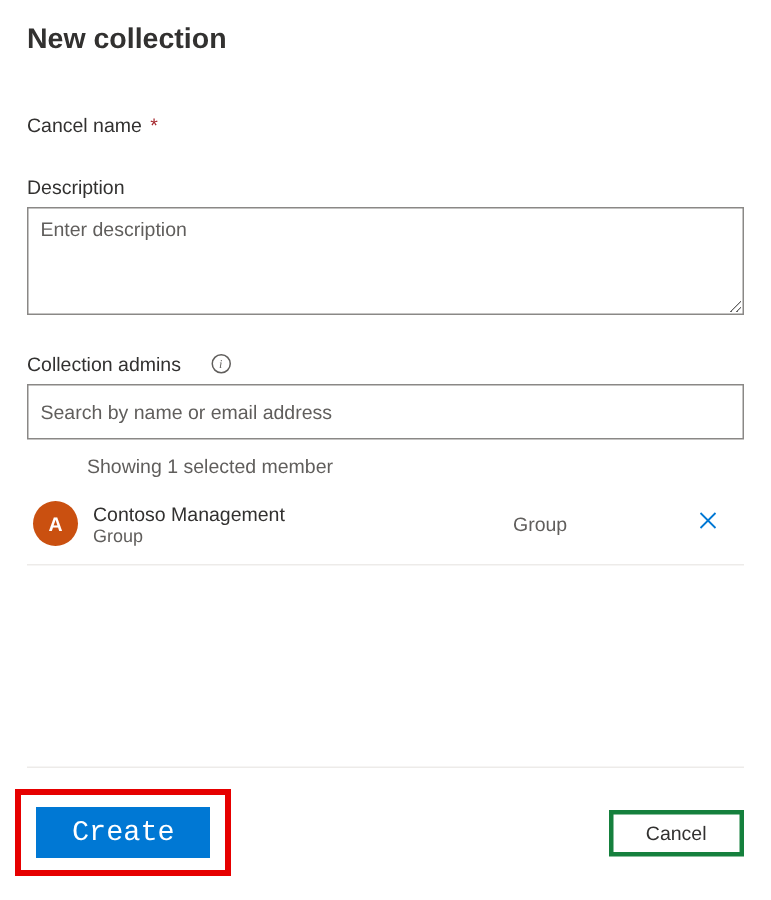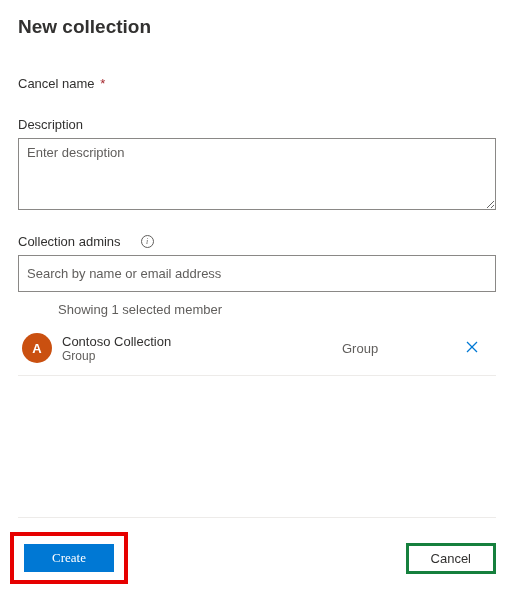--- a/index.html
+++ b/index.html
@@ -159,23 +159,23 @@
     .highlight-box {
       border: 4px solid #e60000;
       padding: 8px 10px;
       display: inline-block;
       margin-left: -8px;
     }
     .btn-primary {
       background: #0078d4;
       color: #fff;
       border: none;
-      font-size: 13px;
+      font-size: 19px;
       padding: 6px 24px;
-      font-family: Liberation Serif, serif;
+      font-family: Liberation Mono, monospace;
       cursor: pointer;
       min-width: 90px;
     }
     .btn-secondary {
       background: #fff;
       color: #323130;
       border: 3px solid #15803d;
       font-size: 13px;
       padding: 5px 22px;
       font-family: inherit;
@@ -205,21 +205,21 @@
   <div class="label-row">
     <span class="field-label" style="margin-bottom:0">Collection admins</span>
     <span class="info-icon">i</span>
   </div>
   <input type="text" class="admins-search" placeholder="Search by name or email address" style="">
   <div class="selected-count">Showing 1 selected member</div>
 
   <div class="member-row">
     <div class="avatar">A</div>
     <div class="member-info">
-      <span class="member-name">Contoso Collection</span>
+      <span class="member-name">Contoso Management</span>
       <span class="member-sub">Group</span>
     </div>
     <div class="member-type">Group</div>
     <div class="remove-icon">
       <svg viewBox="0 0 12 12">
           <line x1="1" y1="1" x2="11" y2="11" stroke="#0078d4" stroke-width="1.2"></line>
           <line x1="11" y1="1" x2="1" y2="11" stroke="#0078d4" stroke-width="1.2"></line>
         </svg>
     </div>
   </div>

